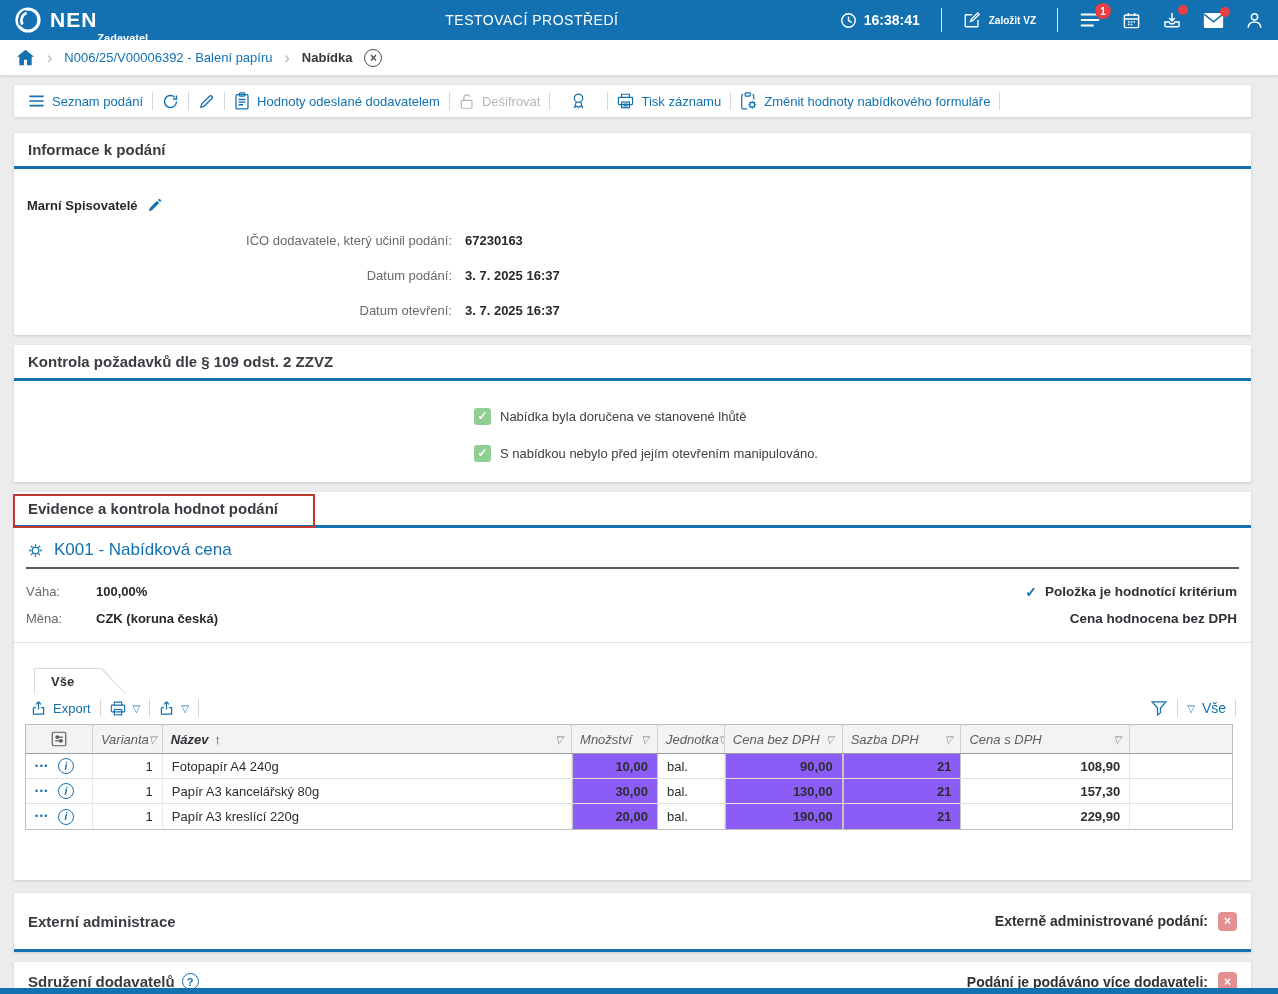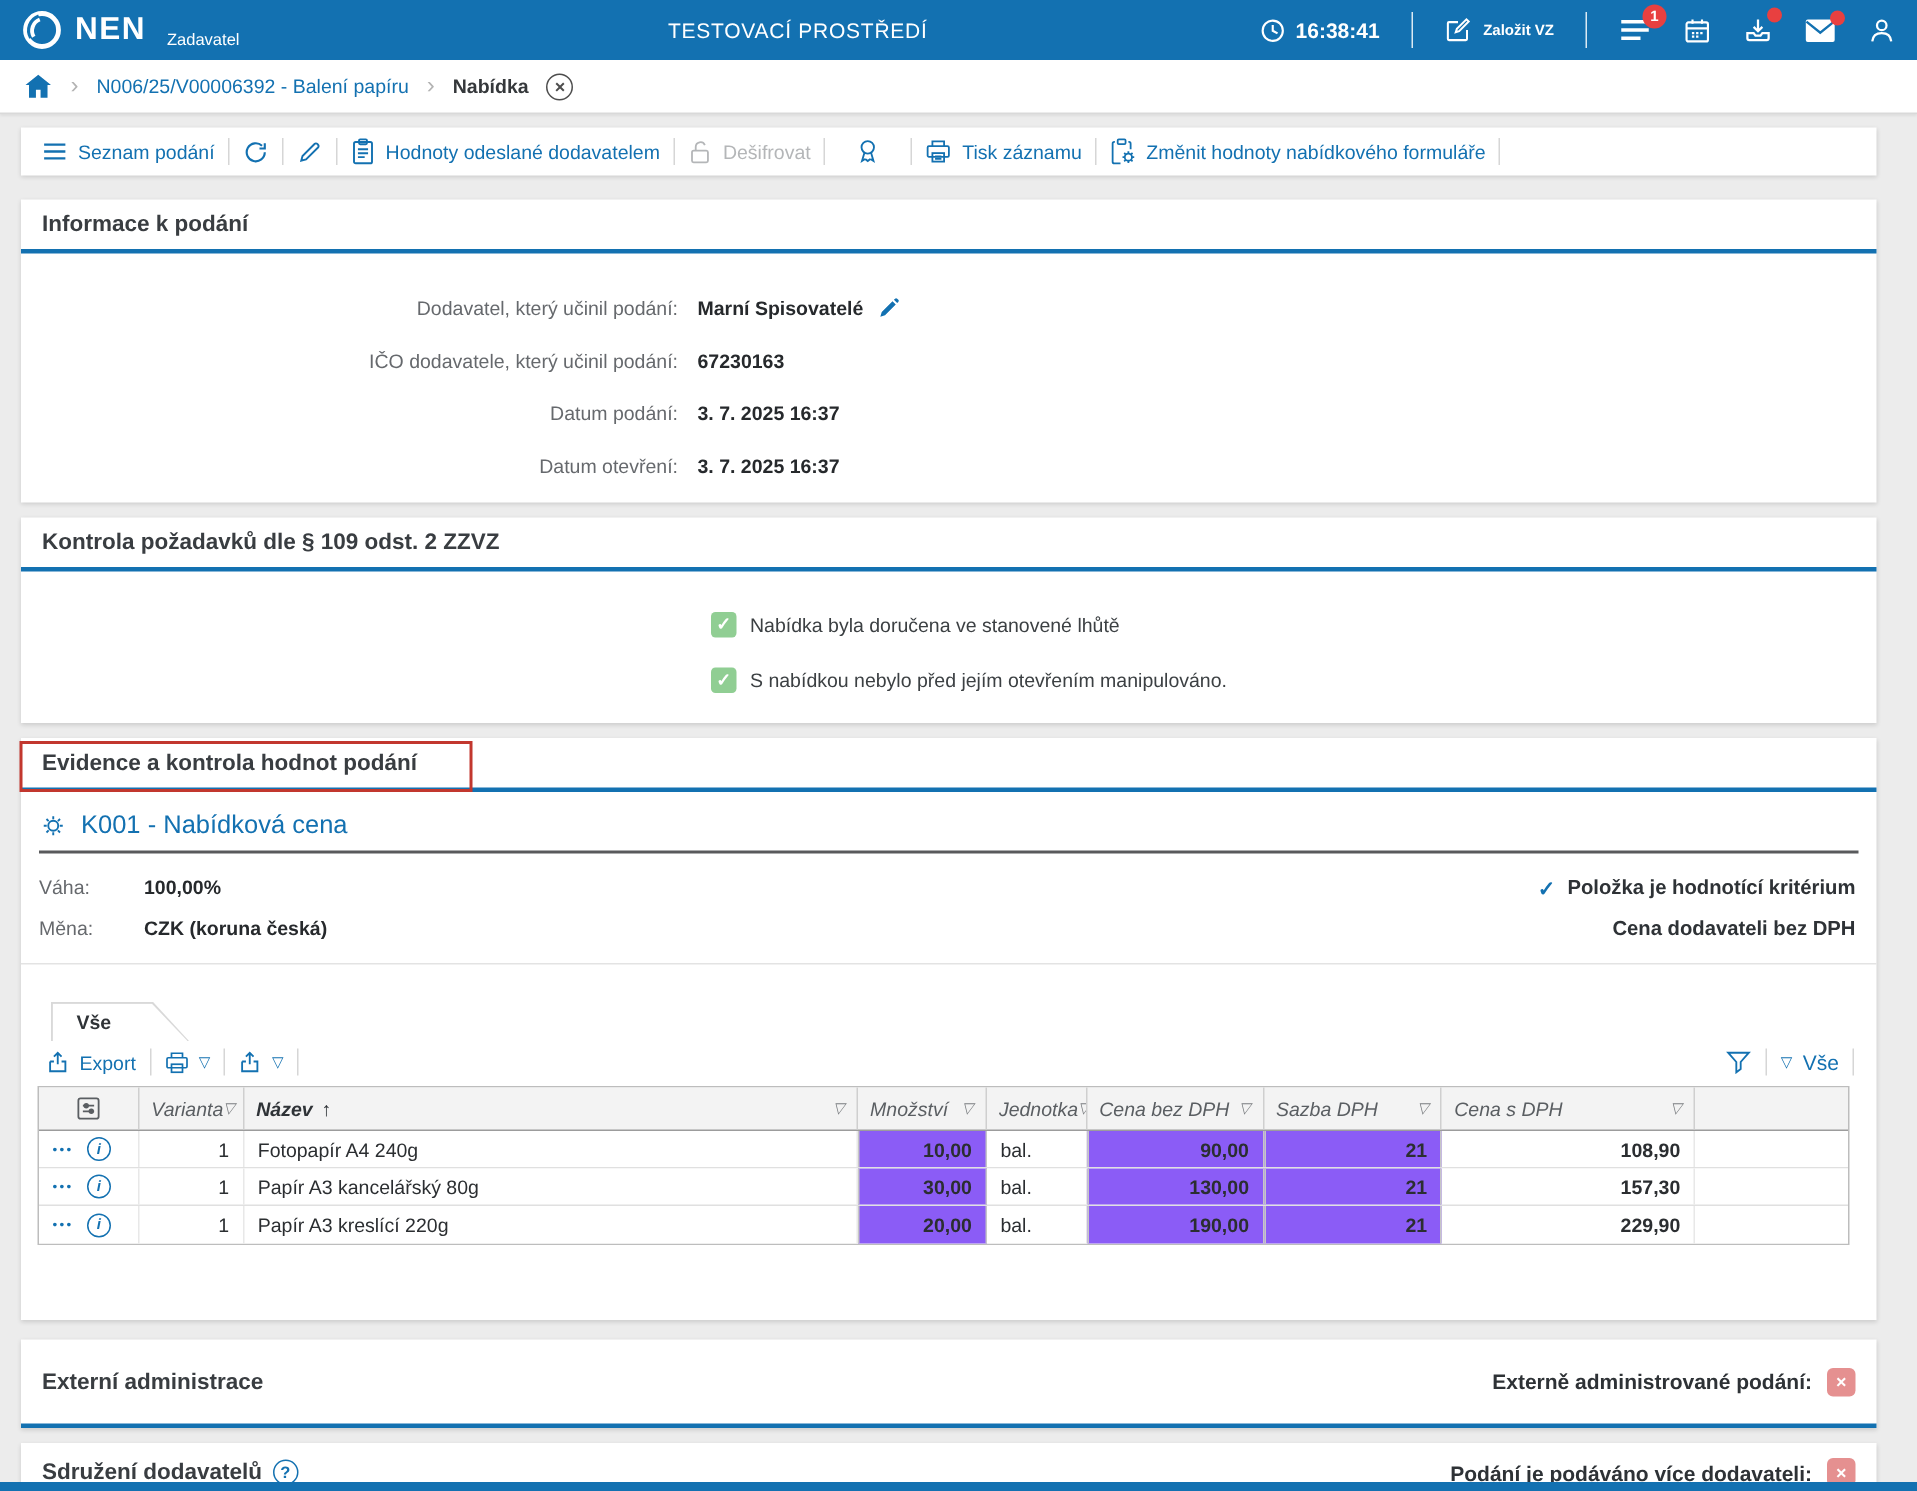--- a/index.html
+++ b/index.html
@@ -12,21 +12,21 @@
   }
   svg { display:block; }
 
   
   .topbar {
     height:40px; background:#1371b1; color:#fff;
     display:flex; align-items:center; padding:0 14px;
   }
   .topbar-left { display:flex; align-items:center; width:210px; }
   .brand-text { font-size:21px; font-weight:bold; letter-spacing:1px; margin-left:8px; }
-  .brand-sub { font-size:11px; font-weight:normal; position:relative; top:7px; margin-left:14px; letter-spacing:0; }
+  .brand-sub { font-size:11px; font-weight:bold; position:relative; top:18px; margin-left:0; letter-spacing:0; }
   .env-title { flex:1; text-align:center; font-size:14px; font-weight:normal; letter-spacing:.5px; }
   .topbar-right { display:flex; align-items:center; gap:21px; }
   .tb-time { display:flex; align-items:center; gap:7px; font-size:14px; font-weight:600; }
   .tb-divider { width:1px; height:24px; background:rgba(255,255,255,.85); }
   .tb-action { display:flex; align-items:center; gap:8px; font-size:10px; font-weight:bold; cursor:pointer; }
   .tb-iconbtn { position:relative; cursor:pointer; display:flex; align-items:center; }
   .notif-badge {
     position:absolute; top:-8px; right:-10px; min-width:16px; height:16px;
     background:#e84040; border-radius:50%; color:#fff; font-size:10px; font-weight:bold;
     display:flex; align-items:center; justify-content:center; padding:0 3px;
@@ -342,21 +342,20 @@
     </span>
     <span class="sep"></span>
   </div>
 
   <div class="card info-card">
     <div class="section-head">
       <div class="section-title">Informace k podání</div>
     </div>
     <div class="info-fields">
       <div class="f-row">
-        <span class="f-label">Dodavatel, který učinil podání:</span>
         <span class="f-value">
           <span>Marní Spisovatelé</span>
           <span class="edit-pencil">
             <svg width="15" height="15" viewBox="0 0 24 24" fill="#1371b1">
               <path d="M3 21l1.5-5L16 4.5l3.5 3.5L8 19.5 3 21zM17.5 3l3.5 3.5 1.2-1.2a1.6 1.6 0 0 0 0-2.3l-1.2-1.2a1.6 1.6 0 0 0-2.3 0z"></path>
             </svg>
           </span>
         </span>
       </div>
       <div class="f-row">
@@ -416,21 +415,21 @@
       <div class="ci-row">
         <span><span class="ci-label">Váha:</span><span class="ci-value">100,00%</span></span>
         <span class="ci-flag">
           <span class="flag-check">✓</span>
           <span>Položka je hodnotící kritérium</span>
         </span>
       </div>
       <div class="ci-row">
         <span><span class="ci-label">Měna:</span><span class="ci-value">CZK (koruna česká)</span></span>
         <span class="ci-flag">
-          <span>Cena dodavateli bez DPH</span>
+          <span>Cena hodnocena bez DPH</span>
         </span>
       </div>
     </div>
 
     <div class="tab-row">
       <div class="tab-outer">
         <div class="tab-inner">Vše</div>
       </div>
     </div>
 

